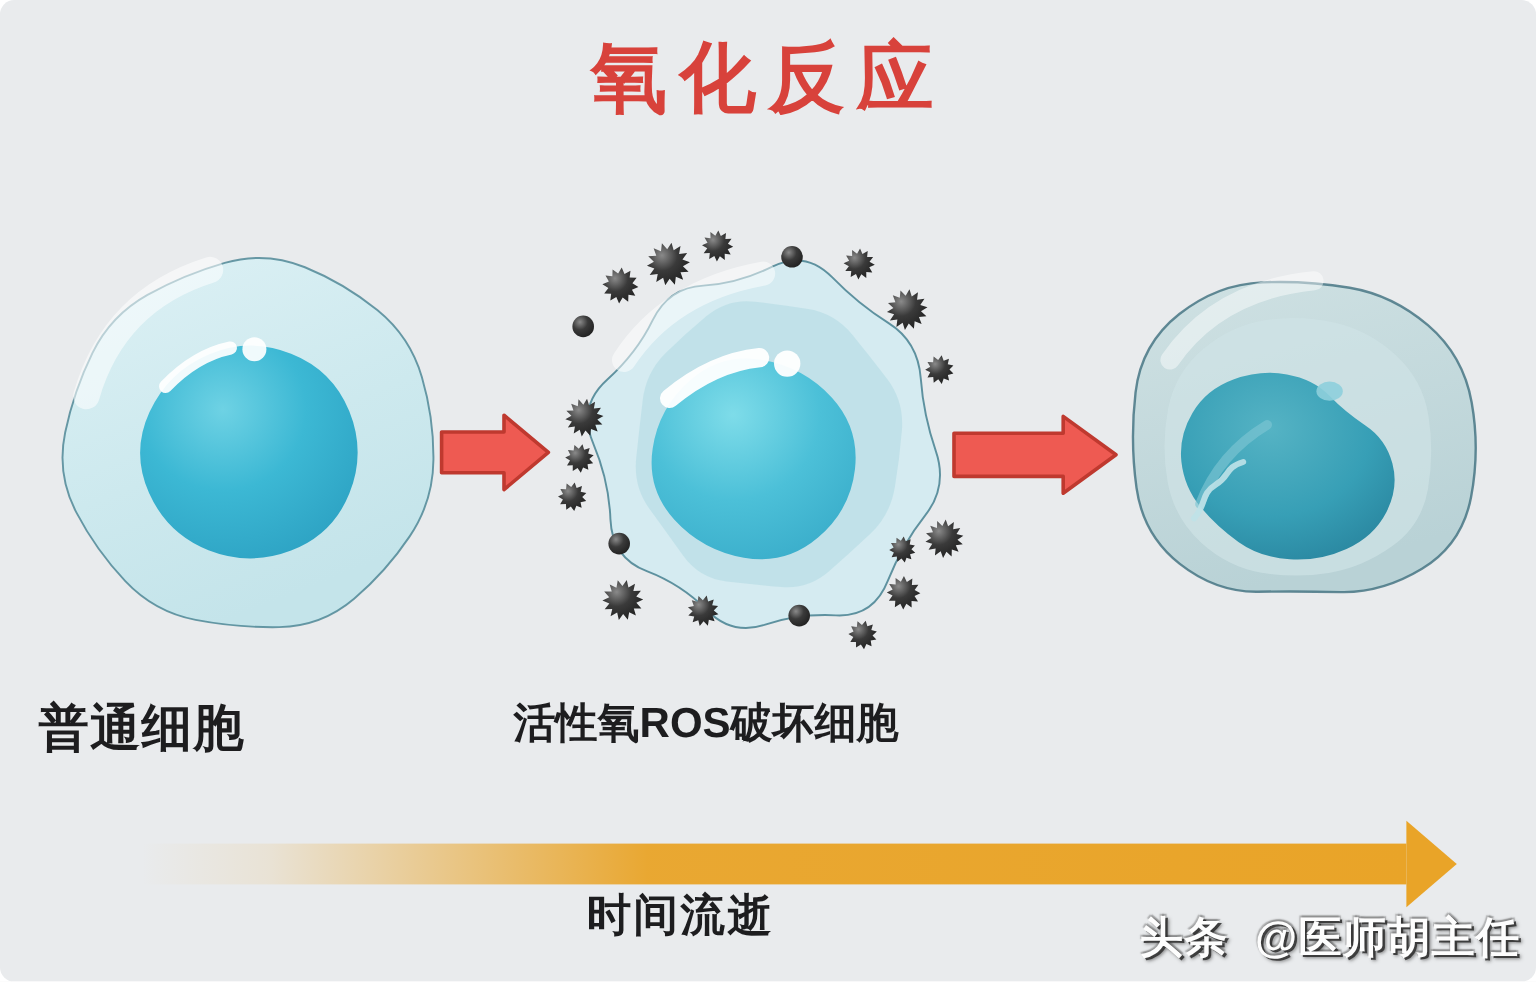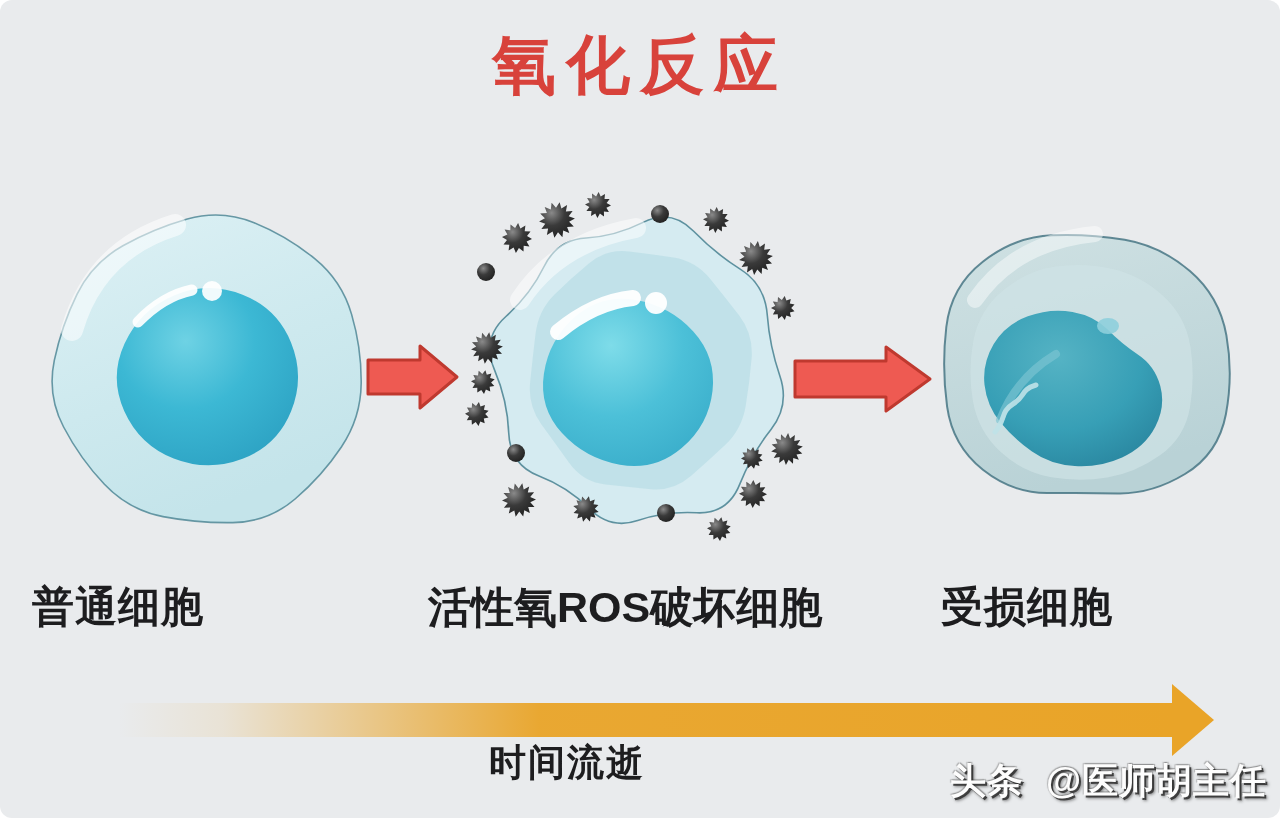--- a/index.html
+++ b/index.html
@@ -6,21 +6,21 @@
   body{width:1280px;height:818px;font-family:"Liberation Sans","DejaVu Sans",sans-serif;}
   .canvas{position:relative;width:1280px;height:818px;background:var(--background,#e9ebed);
           border-radius:12px;overflow:hidden;}
   svg.fig{position:absolute;left:0;top:0;}
   .title{position:absolute;top:30px;left:0;width:100%;text-align:center;
          font-size:64px;font-weight:bold;color:var(--title-red,#d8423b);
          letter-spacing:10px;line-height:1.1;}
   .stage-label{position:absolute;top:568px;font-weight:bold;color:var(--label-dark,#1d1d1f);
                line-height:1.1;margin-top:16px;}
   .stage-label.s0{left:32px;width:320px;font-size:42px;letter-spacing:1px;}
-  .stage-label.s1{left:428px;width:424px;font-size:43px;letter-spacing:0;}
+  .stage-label.s1{left:428px;width:424px;font-size:35px;letter-spacing:0;}
   .stage-label.s2{left:941px;width:300px;font-size:42px;letter-spacing:1px;}
   .timeline-label{position:absolute;top:738px;left:489px;width:302px;
                   font-size:37px;font-weight:bold;color:var(--label-dark,#1d1d1f);letter-spacing:2px;}
   .watermark{position:absolute;top:757px;right:13px;font-size:36px;font-weight:bold;
              color:#fdfdfd;letter-spacing:1px;white-space:nowrap;
              text-shadow:2px 2px 0 rgba(45,45,45,.85),3px 3px 3px rgba(45,45,45,.55),
                          -1px -1px 1px rgba(110,110,110,.45),1px -1px 1px rgba(70,70,70,.4);}
   .watermark span{margin-right:22px;}
   .watermark span:last-child{margin-right:0;text-align:right;}
 </style>
@@ -115,20 +115,19 @@
         <polygon points="753.3,480.0 755.7,484.9 760.3,482.0 759.9,487.4 765.3,487.3 762.2,491.7 767.0,494.3 762.1,496.7 765.0,501.3 759.6,500.9 759.7,506.3 755.3,503.2 752.7,508.0 750.3,503.1 745.7,506.0 746.1,500.6 740.7,500.7 743.8,496.3 739.0,493.7 743.9,491.3 741.0,486.7 746.4,487.1 746.3,481.7 750.7,484.8" fill="url(#particleGrad)"></polygon>
         <polygon points="753.1,447.1 754.8,451.1 758.9,449.4 758.1,453.7 762.4,454.5 759.5,457.7 762.7,460.7 758.4,461.8 759.5,466.0 755.4,464.7 754.0,468.8 751.2,465.4 747.8,468.2 747.3,463.8 743.0,464.3 744.9,460.4 741.0,458.4 744.7,456.2 742.5,452.4 746.9,452.5 747.1,448.2 750.7,450.6" fill="url(#particleGrad)"></polygon>
         <polygon points="788.1,433.0 790.1,438.6 794.9,435.1 794.3,441.0 800.2,439.9 797.1,444.9 802.8,446.5 797.9,449.7 802.3,453.6 796.5,454.4 798.8,459.8 793.2,457.9 793.0,463.8 788.7,459.7 785.9,465.0 783.9,459.4 779.1,462.9 779.7,457.0 773.8,458.1 776.9,453.1 771.2,451.5 776.1,448.3 771.7,444.4 777.5,443.6 775.2,438.2 780.8,440.1 781.0,434.2 785.3,438.3" fill="url(#particleGrad)"></polygon>
       </g>
   </svg>
 
   <div class="title">氧化反应</div>
 
   <div class="stage-label s0">普通细胞</div>
   <div class="stage-label s1">活性氧ROS破坏细胞</div>
-  <div class="stage-label s2">受损细胞</div>
 
   <div class="timeline-label">时间流逝</div>
 
   <div class="watermark">
     <span>头条</span><span>@医师胡主任</span>
   </div>
 </div>
 
 </body></html>

